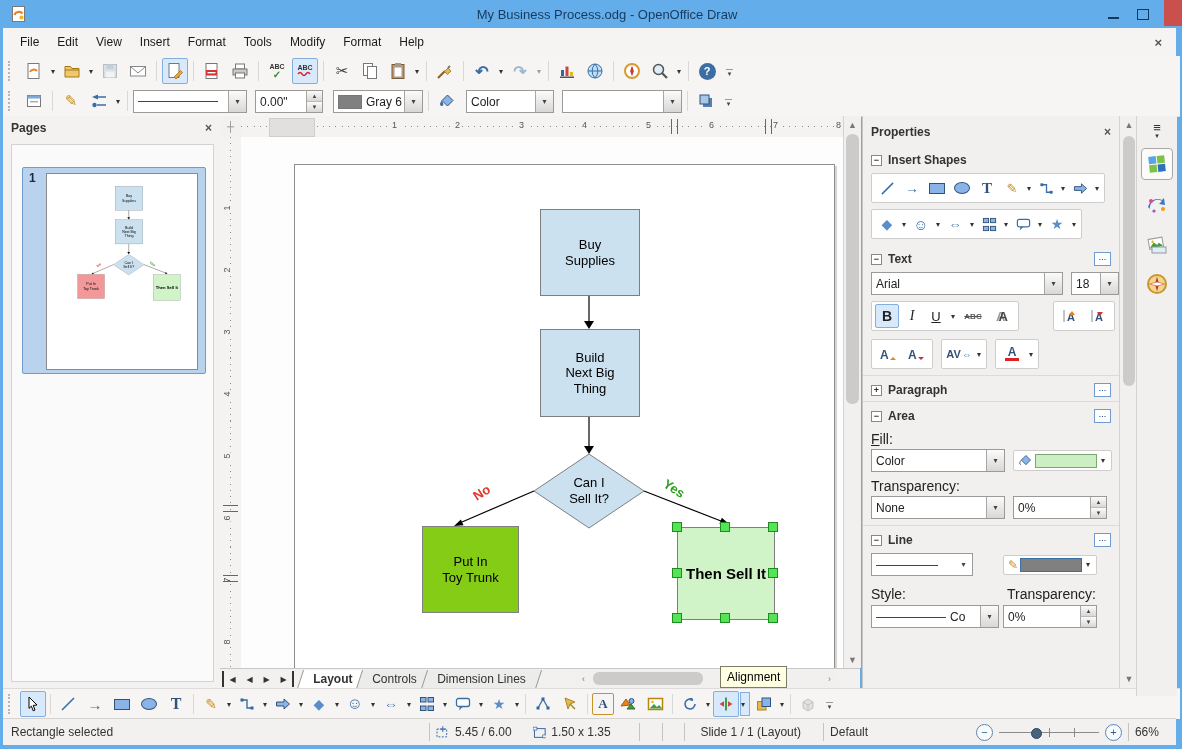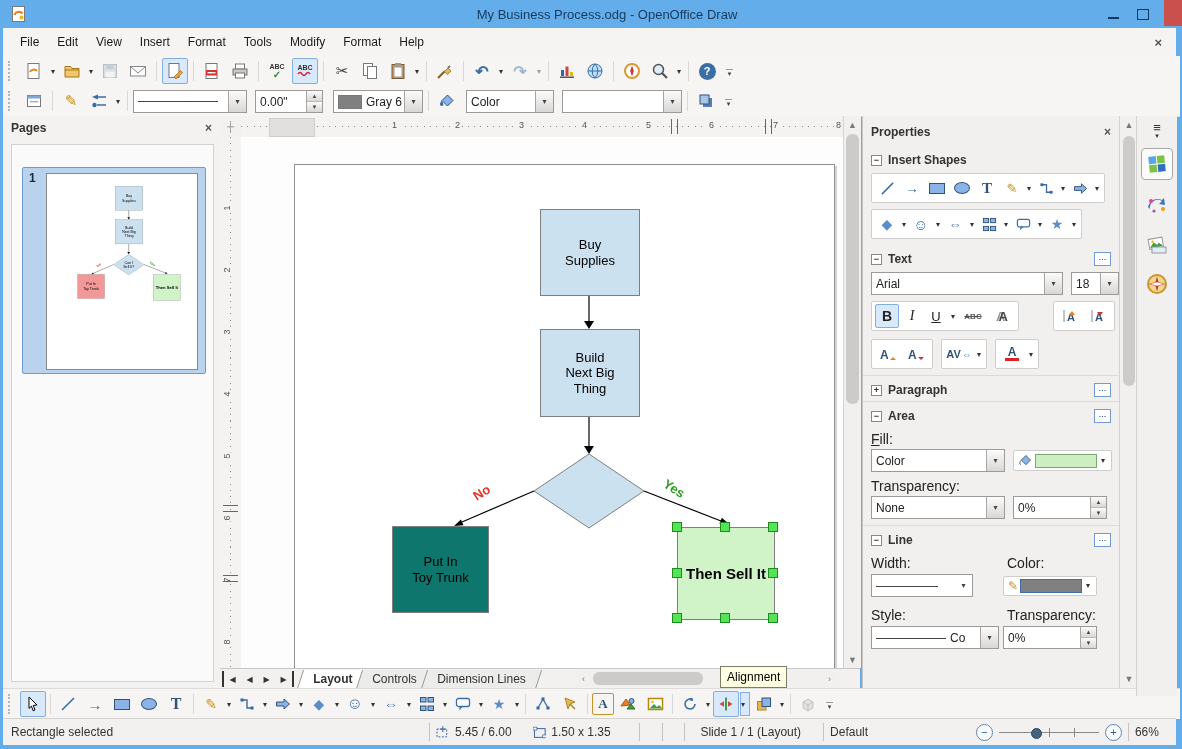--- a/index.html
+++ b/index.html
@@ -467,21 +467,23 @@
           <polygon points="159,361 165.9,354.5 168.5,360.3" fill="#000"></polygon>
           <line x1="349" y1="326" x2="426" y2="356" stroke="#000" stroke-width="1.2"></line>
           <polygon points="434,359 424.4,358.7 426.8,352.7" fill="#000"></polygon>
           <polygon points="294,289 349,326 294,363 239,326" fill="#cce1f0" stroke="#7f7f7f"></polygon>
         </svg>
         <div class="fc-node" style="left:245px;top:164px;width:98px;height:86px;background:#cce1f0;">Build
 Next Big
 Thing</div>
         <div class="fc-node" style="left:245px;top:44px;width:98px;height:85px;background:#cce1f0;">Buy
 Supplies</div>
-        <div class="fc-node" style="left:97px;top:361px;width:95px;height:85px;background:#0f766e;">Put In
+        <div class="fc-node" style="left:239px;top:289px;width:110px;height:74px;border:none;background:transparent;">Can I
+Sell It?</div>
+        <div class="fc-node" style="left:127px;top:361px;width:95px;height:85px;background:#84cc16;">Put In
 Toy Trunk</div>
         <div class="fc-node" style="left:382px;top:362px;width:96px;height:91px;background:#d0f3c8;font-weight:bold;font-size:15px;">Then Sell It</div>
         <div class="fc-label" style="left:178px;top:320px;color:#e2382c;transform:rotate(-33deg);">No</div>
         <div class="fc-label" style="left:368px;top:316px;color:#2f9e22;transform:rotate(33deg);">Yes</div>
         <div class="handles">
           <span class="handle" style="left:377px;top:357px;"></span>
           <span class="handle" style="left:425px;top:357px;"></span>
           <span class="handle" style="left:473px;top:357px;"></span>
           <span class="handle" style="left:377px;top:403px;"></span>
           <span class="handle" style="left:473px;top:403px;"></span>
@@ -883,24 +885,20 @@
               <span>▼</span>
             </span>
         </div>
       </div>
 
       <div class="sect-h" style="border-top:1px solid #dddbd9;">
         <span class="collapse">−</span>
         <span>Line</span>
         <span class="launcher">…</span>
       </div>
-      <div style="display:flex;">
-        <div class="lbl" style="width:120px;">Width:</div>
-        <div class="lbl">Color:</div>
-      </div>
       <div class="fld-row">
         <div class="select" style="width:100px;">
           <span class="val">
               <svg width="62" height="3" viewBox="0 0 62 3">
                 <path d="M0 1.5 H62" stroke="#444"></path>
               </svg>
             </span>
           <span class="btn" style="background:none;border:none;font-size:8px;">▾</span>
         </div>
         <div class="grpbox" style="padding:2px 4px;margin-left:22px;">

